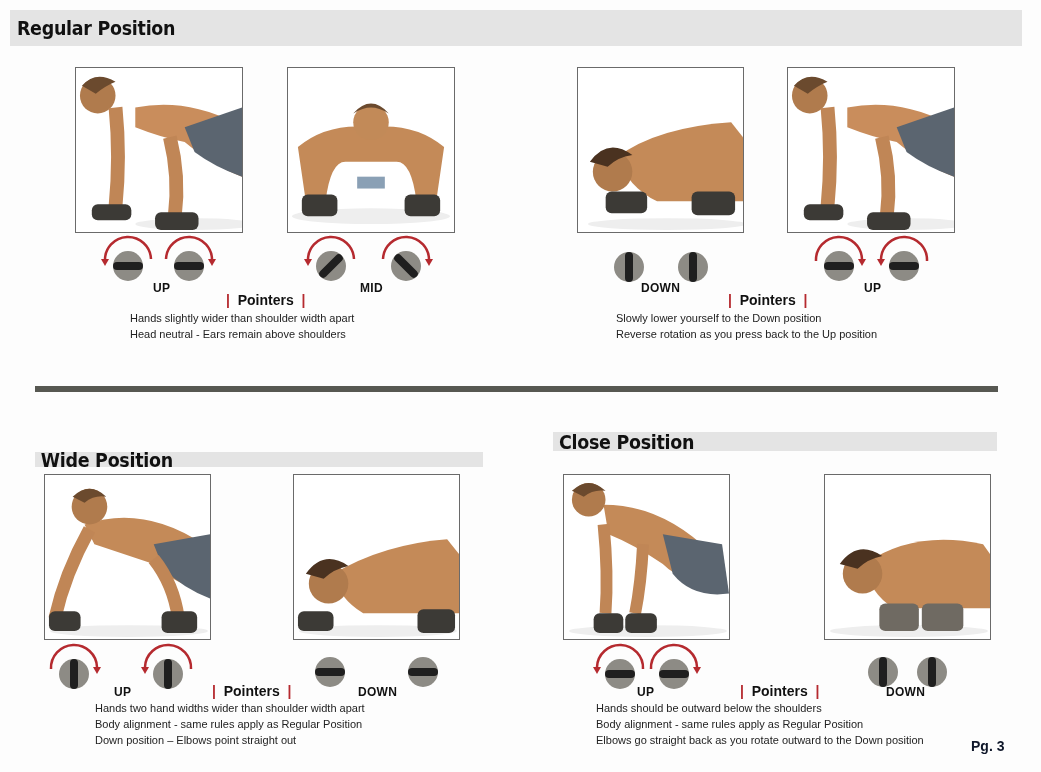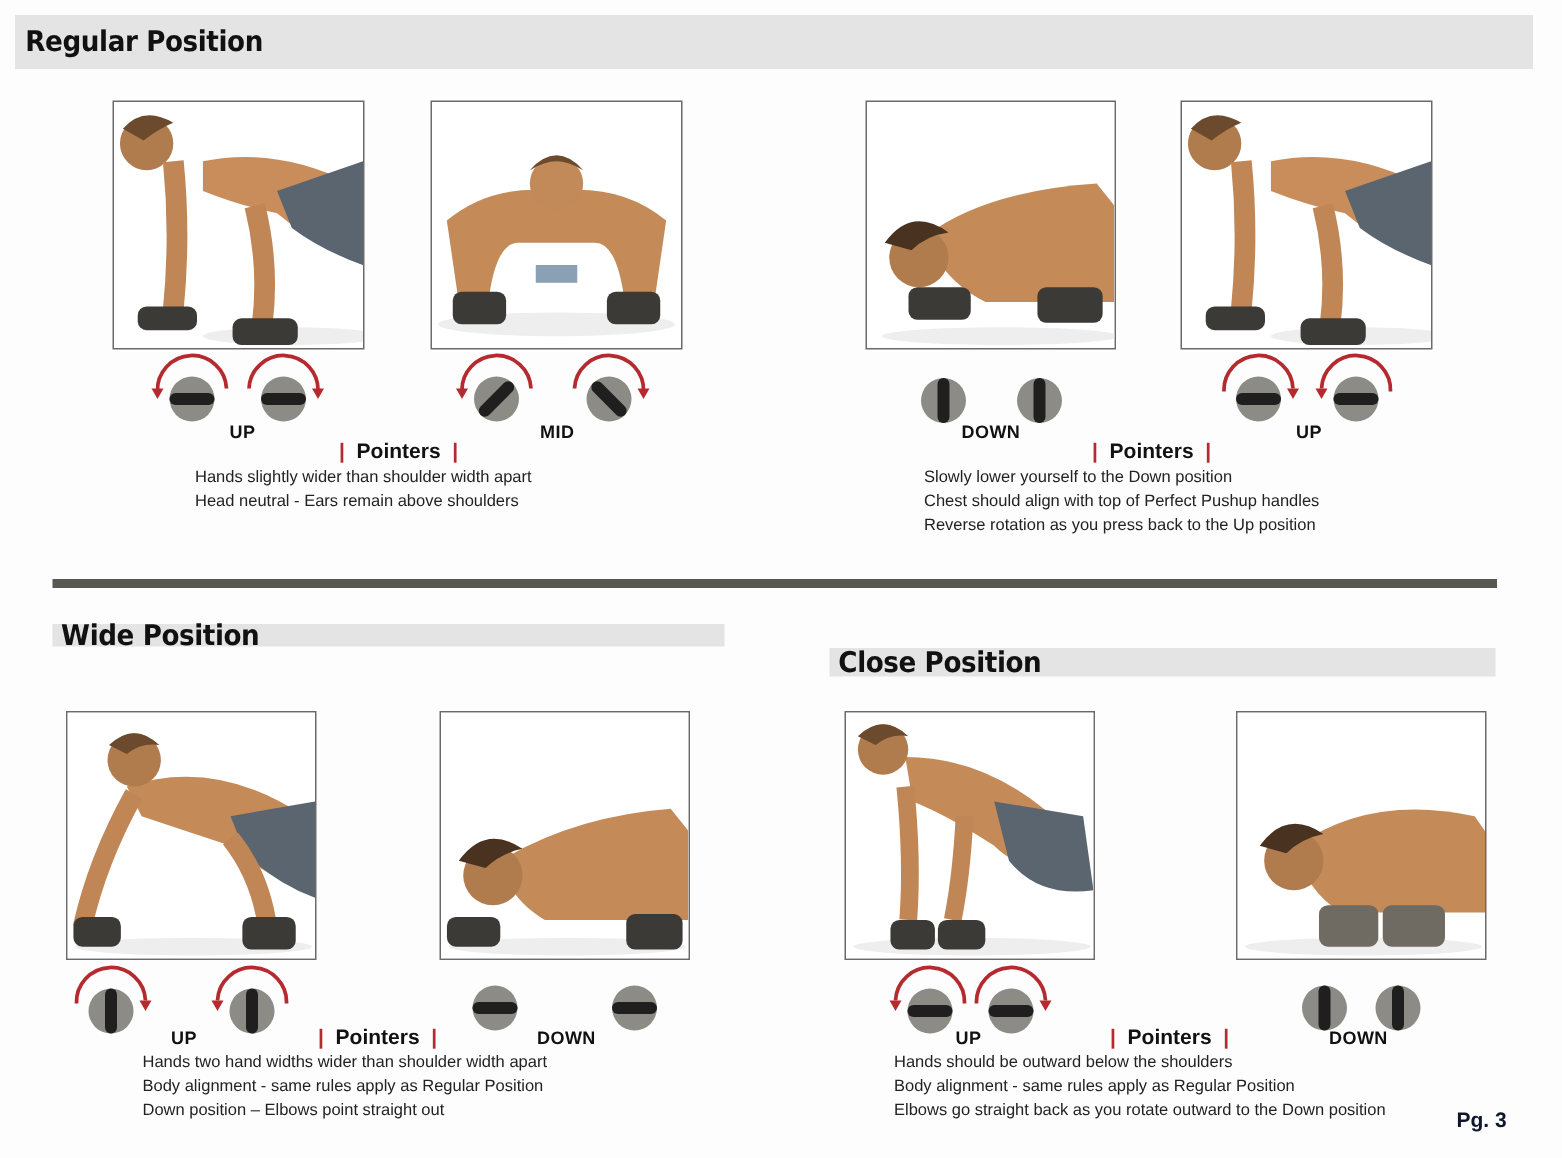--- a/index.html
+++ b/index.html
@@ -163,27 +163,26 @@
 </div>
 <div class="pos-label" style="left:864px;top:281px;">UP</div>
 
 <div class="pointers-head" style="left:728px;top:292px;">
   <span class="bar">|</span>&nbsp;
   <span>Pointers</span>&nbsp;
   <span class="bar">|</span>
 </div>
 <div class="pointers-lines" style="left:616px;top:310px;width:300px;">
   <div>Slowly lower yourself to the Down position</div>
-  <div>Chest should align with top of Perfect Pushup handles</div>
   <div>Reverse rotation as you press back to the Up position</div>
 </div>
 
 <div class="divider"></div>
 
-<div class="banner" style="left:35px;top:416px;width:448px;height:15px;">
+<div class="banner" style="left:35px;top:452px;width:448px;height:15px;">
   <span>Wide Position</span>
 </div>
 
 <div class="photo" style="left:44px;top:474px;width:167px;height:166px;">
   <svg viewBox="0 0 167 166">
     <rect width="167" height="166" fill="#fff"></rect>
     <ellipse cx="85" cy="158" rx="80" ry="6" fill="#eee"></ellipse>
     <path d="M40 50 Q100 30 160 70 L167 120 Q130 110 110 90 Q80 80 50 70Z" fill="#c48a58"></path>
     <path d="M110 70 L167 60 L167 125 Q140 115 120 95Z" fill="#5b6570"></path>
     <circle cx="45" cy="32" r="18" fill="#b07b4d"></circle>

